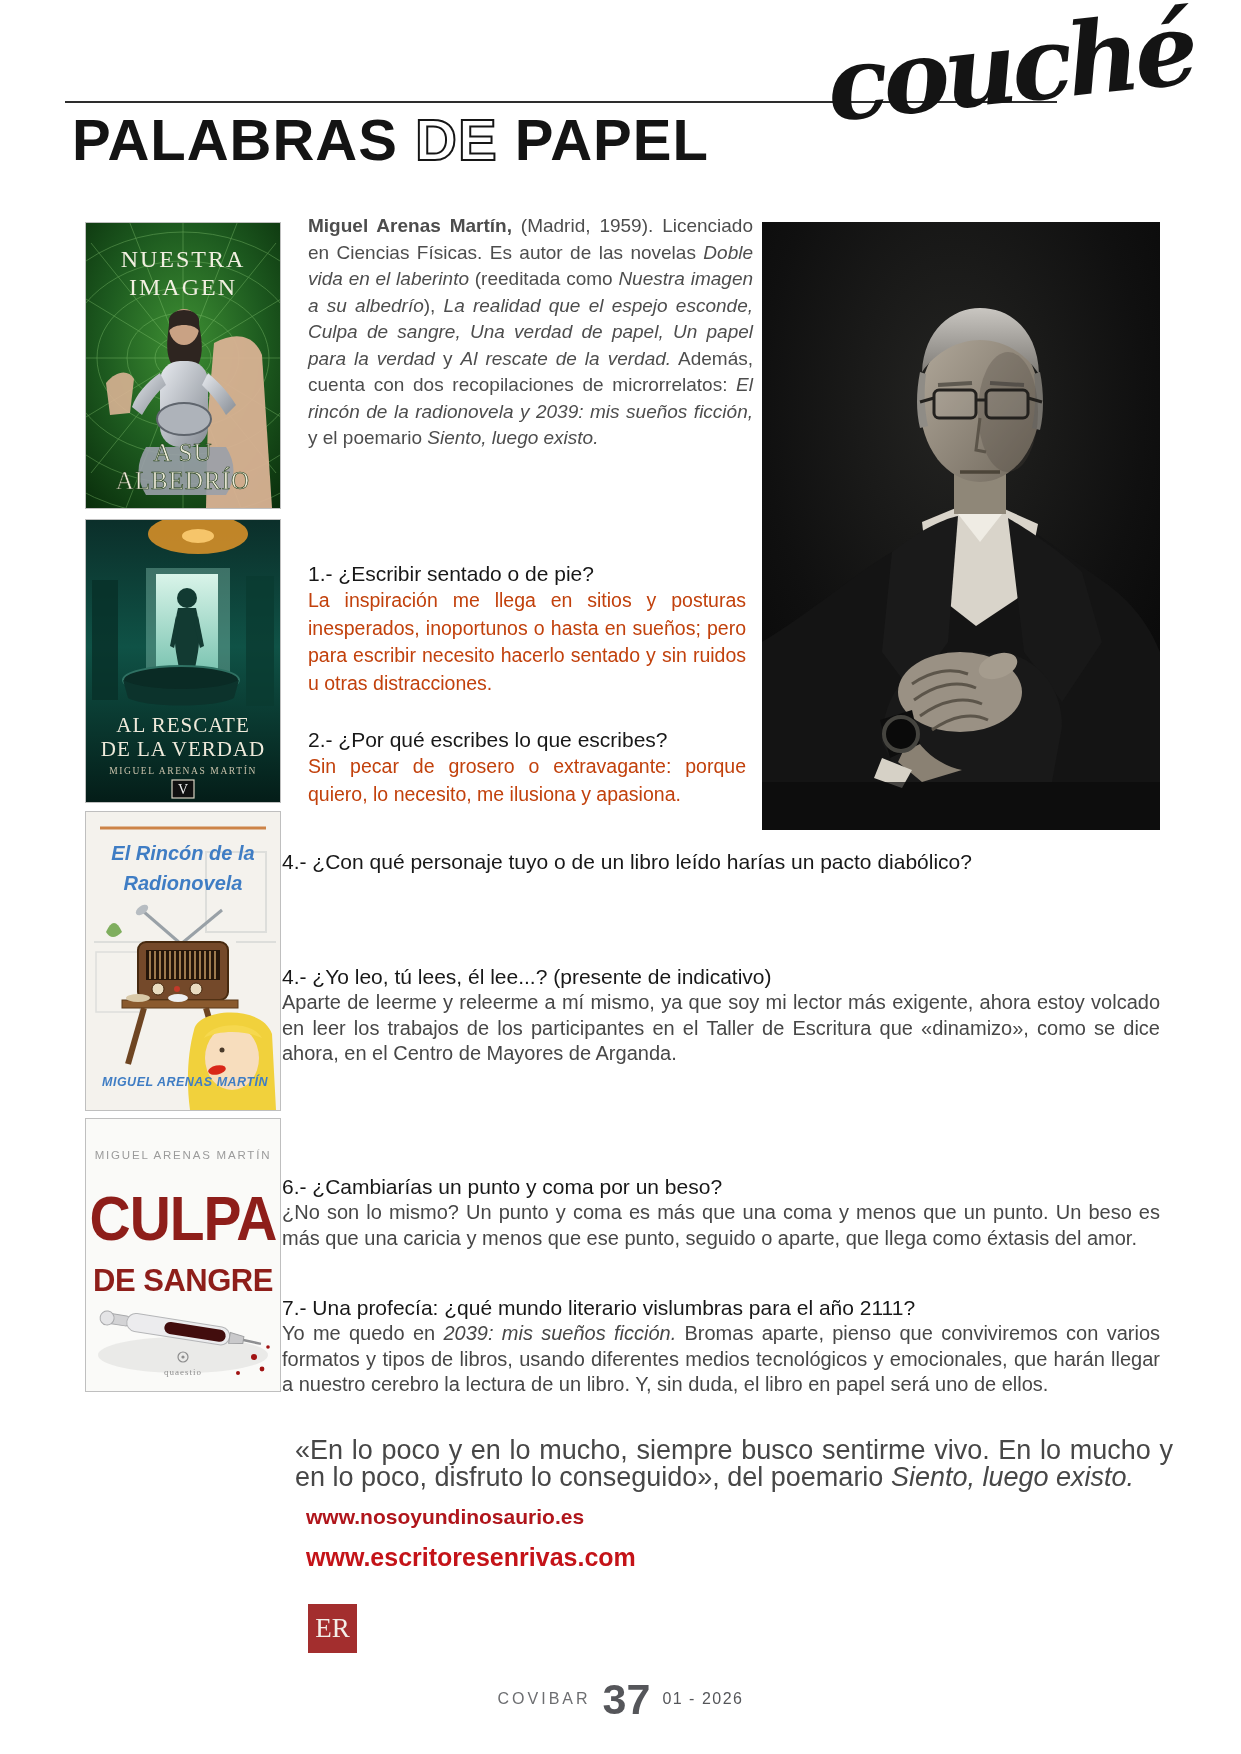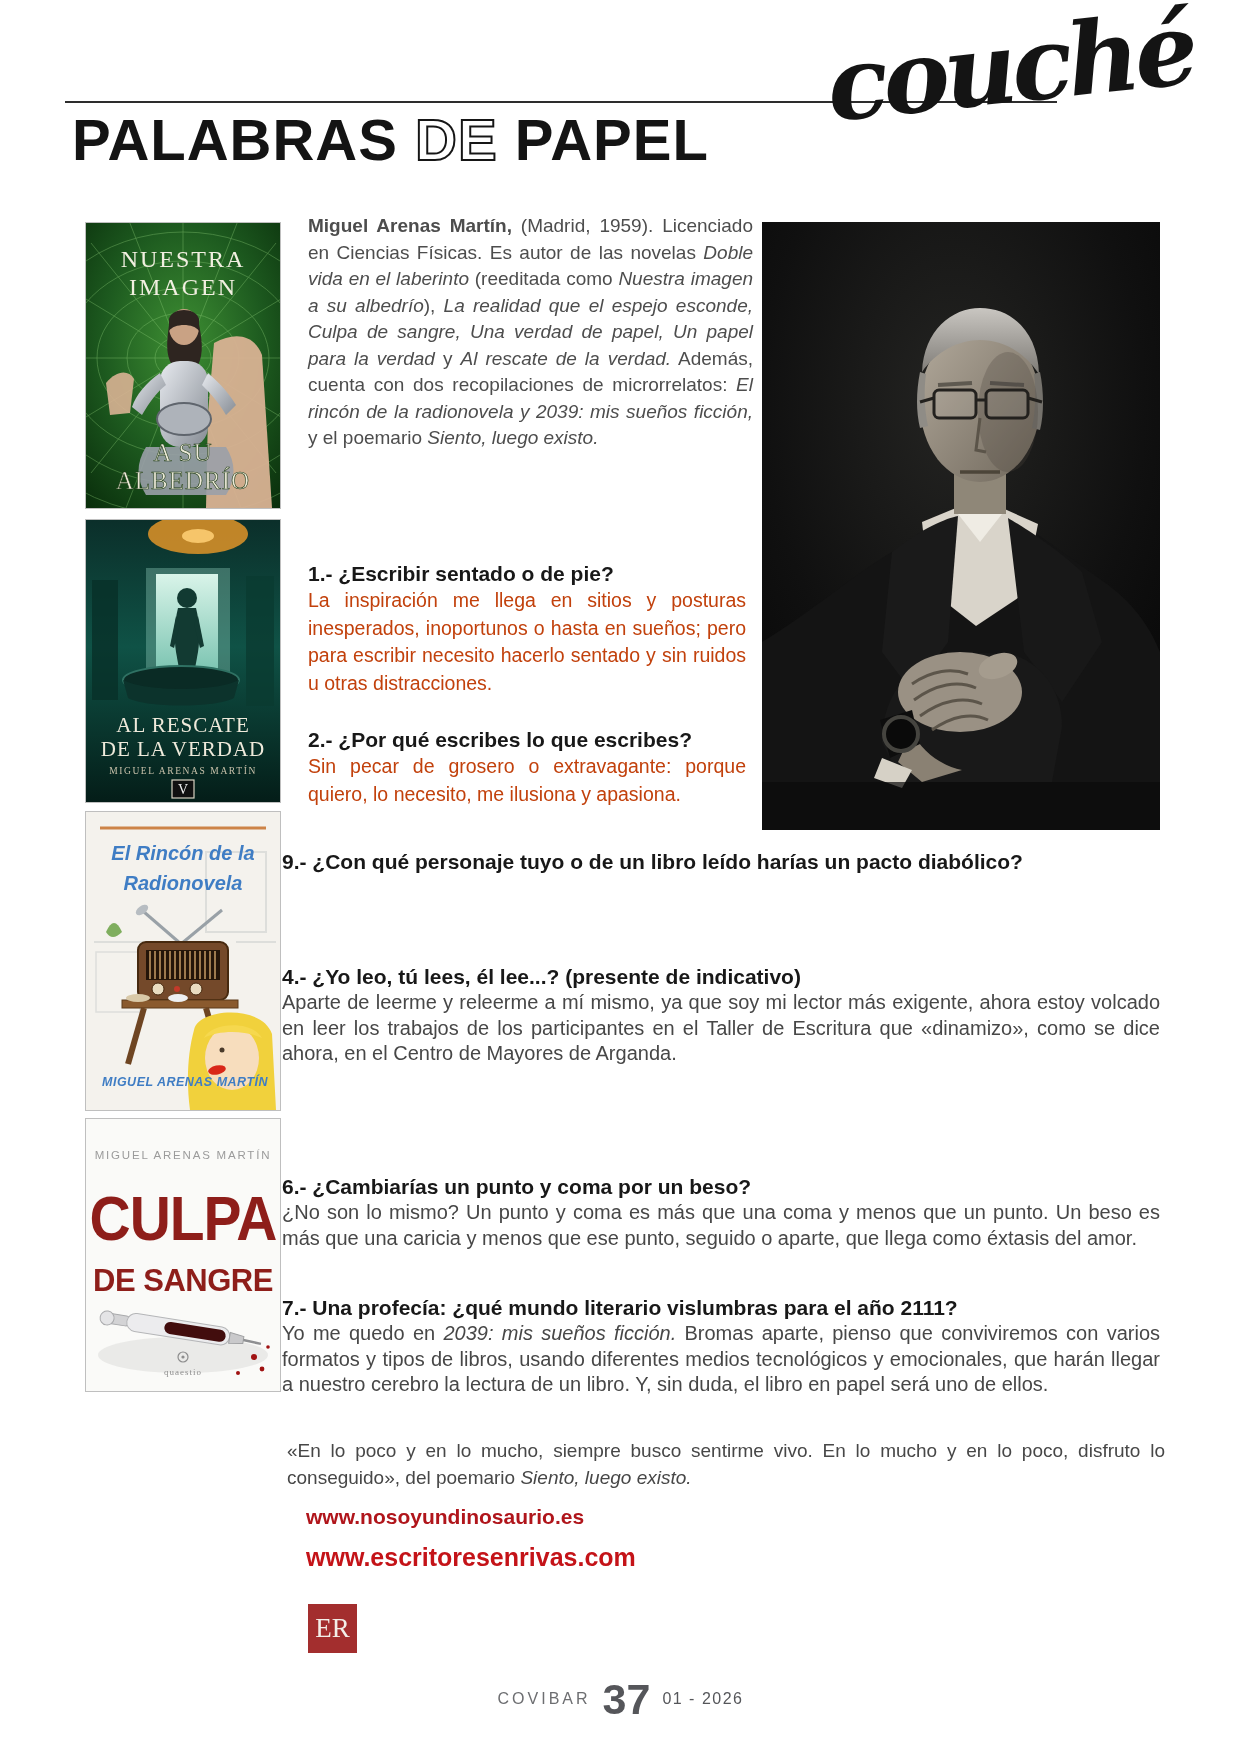--- a/index.html
+++ b/index.html
@@ -17,25 +17,25 @@
 
   
   .cover { position:absolute; left:86px; width:194px; box-shadow:0 0 0 1px rgba(0,0,0,.25); }
   .cover svg { display:block; }
 
   
   .intro { position:absolute; left:308px; top:213px; width:445px; font-size:19px;
            line-height:26.5px; color:#4d4d4d; text-align:justify; }
   .qa-narrow { position:absolute; left:308px; width:438px; }
   .qa-wide   { position:absolute; left:282px; width:878px; }
-  .qa-narrow h3, .qa-wide h3 { font-size:21px; font-weight:bold; color:#181818; line-height:27px; }
+  .qa-narrow h3, .qa-wide h3 { font-size:21px; font-weight:normal; color:#181818; line-height:27px; }
   .qa-narrow p { font-size:19.5px; line-height:27.5px; color:#c2410c; text-align:justify; }
   .qa-wide  p  { font-size:20px;  line-height:25.5px; color:#474747; text-align:justify; }
 
-  .quote { position:absolute; left:287px; top:1437px; width:878px; font-size:19px;
+  .quote { position:absolute; left:295px; top:1437px; width:878px; font-size:27px;
            line-height:27px; color:#474747; text-align:justify; }
 
   .weblink { position:absolute; left:306px; font-weight:bold; color:var(--link-red);
              text-decoration:none; display:block; }
   .weblink.first  { top:1505px; font-size:21px; }
   .weblink.second { top:1543px; font-size:25px; color:var(--link2-red);text-align:right; }
 
   .er-logo { position:absolute; left:308px; top:1604px; width:49px; height:49px;
              background:var(--er-red); color:#f3efe9; font-family:"Liberation Serif", serif;
              font-size:27px; display:flex; align-items:center; justify-content:center; }
@@ -317,21 +317,21 @@
   <div class="qa-narrow" style="top:560px;">
     <h3>1.- ¿Escribir sentado o de pie?</h3>
     <p><span>La inspiración me llega en sitios y posturas inesperados, inoportunos o hasta en sueños; pero para escribir necesito hacerlo sentado y sin ruidos u otras distracciones.</span></p>
   </div>
   <div class="qa-narrow" style="top:726px;">
     <h3>2.- ¿Por qué escribes lo que escribes?</h3>
     <p><span>Sin pecar de grosero o extravagante: porque quiero, lo necesito, me ilusiona y apasiona.</span></p>
   </div>
 
   <div class="qa-wide" style="top:848px;">
-    <h3>9.- ¿Con qué personaje tuyo o de un libro leído harías un pacto diabólico?</h3>
+    <h3>4.- ¿Con qué personaje tuyo o de un libro leído harías un pacto diabólico?</h3>
   </div>
   <div class="qa-wide" style="top:963px;">
     <h3>4.- ¿Yo leo, tú lees, él lee...? (presente de indicativo)</h3>
     <p><span>Aparte de leerme y releerme a mí mismo, ya que soy mi lector más exigente, ahora estoy volcado en leer los trabajos de los participantes en el Taller de Escritura que «dinamizo», como se dice ahora, en el Centro de Mayores de Arganda.</span></p>
   </div>
   <div class="qa-wide" style="top:1173px;">
     <h3>6.- ¿Cambiarías un punto y coma por un beso?</h3>
     <p><span>¿No son lo mismo? Un punto y coma es más que una coma y menos que un punto. Un beso es más que una caricia y menos que ese punto, seguido o aparte, que llega como éxtasis del amor.</span></p>
   </div>
   <div class="qa-wide" style="top:1294px;">

